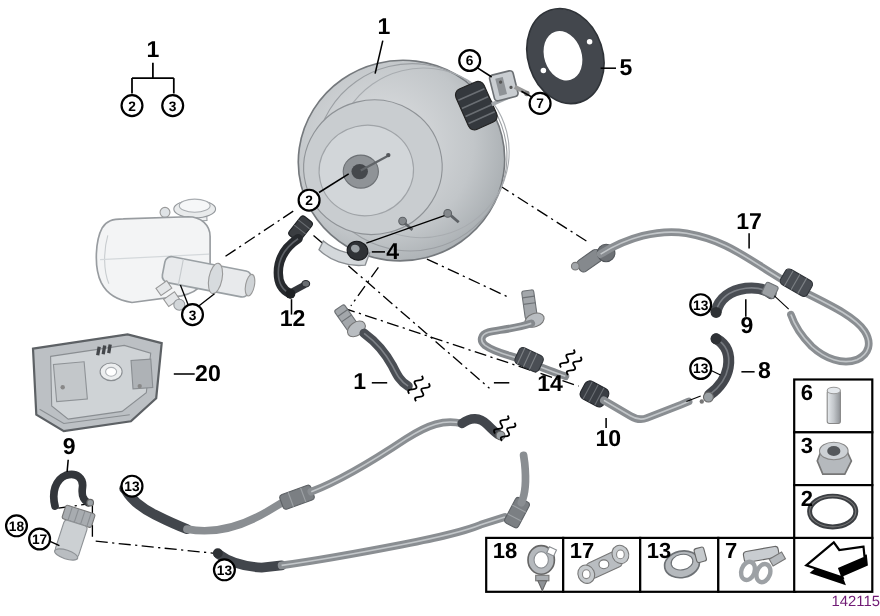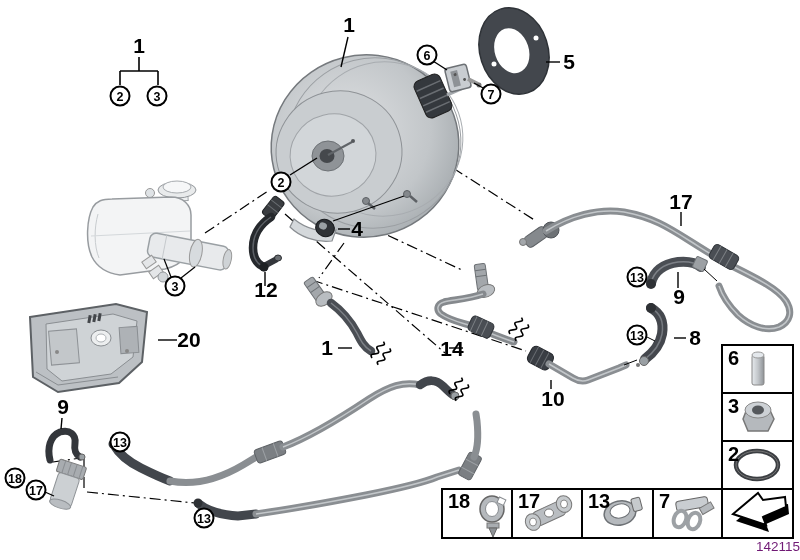--- a/index.html
+++ b/index.html
@@ -369,21 +369,21 @@
 <div class="lbl" style="left:349px;top:25px">1</div>
 <div class="circ" style="left:427px;top:55px">6</div>
 <div class="circ" style="left:491px;top:94px">7</div>
 <div class="lbl" style="left:569px;top:62px">5</div>
 
 <div class="circ" style="left:281px;top:182px">2</div>
 <div class="circ" style="left:175px;top:286px">3</div>
 <div class="lbl" style="left:357px;top:229px">4</div>
 <div class="lbl" style="left:266px;top:290px">12</div>
 <div class="lbl" style="left:327px;top:348px">1</div>
-<div class="lbl" style="left:452px;top:349px">14</div>
+<div class="lbl" style="left:500px;top:349px">14</div>
 <div class="lbl" style="left:553px;top:399px">10</div>
 <div class="lbl" style="left:681px;top:202px">17</div>
 <div class="circ" style="left:637px;top:277px">13</div>
 <div class="lbl" style="left:679px;top:297px">9</div>
 <div class="circ" style="left:637px;top:335px">13</div>
 <div class="lbl" style="left:695px;top:338px">8</div>
 
 <div class="lbl" style="left:189px;top:340px">20</div>
 <div class="lbl" style="left:63px;top:407px">9</div>
 <div class="circ" style="left:15px;top:478px">18</div>

